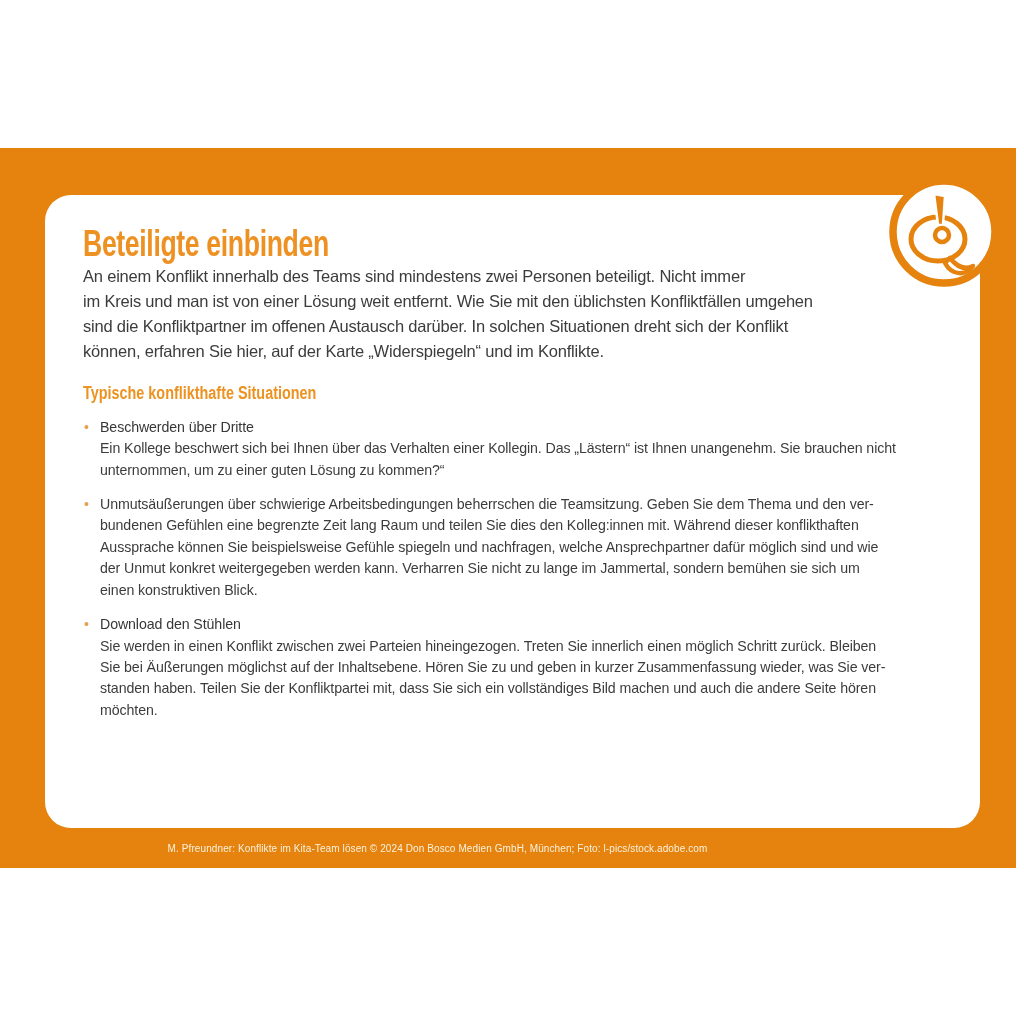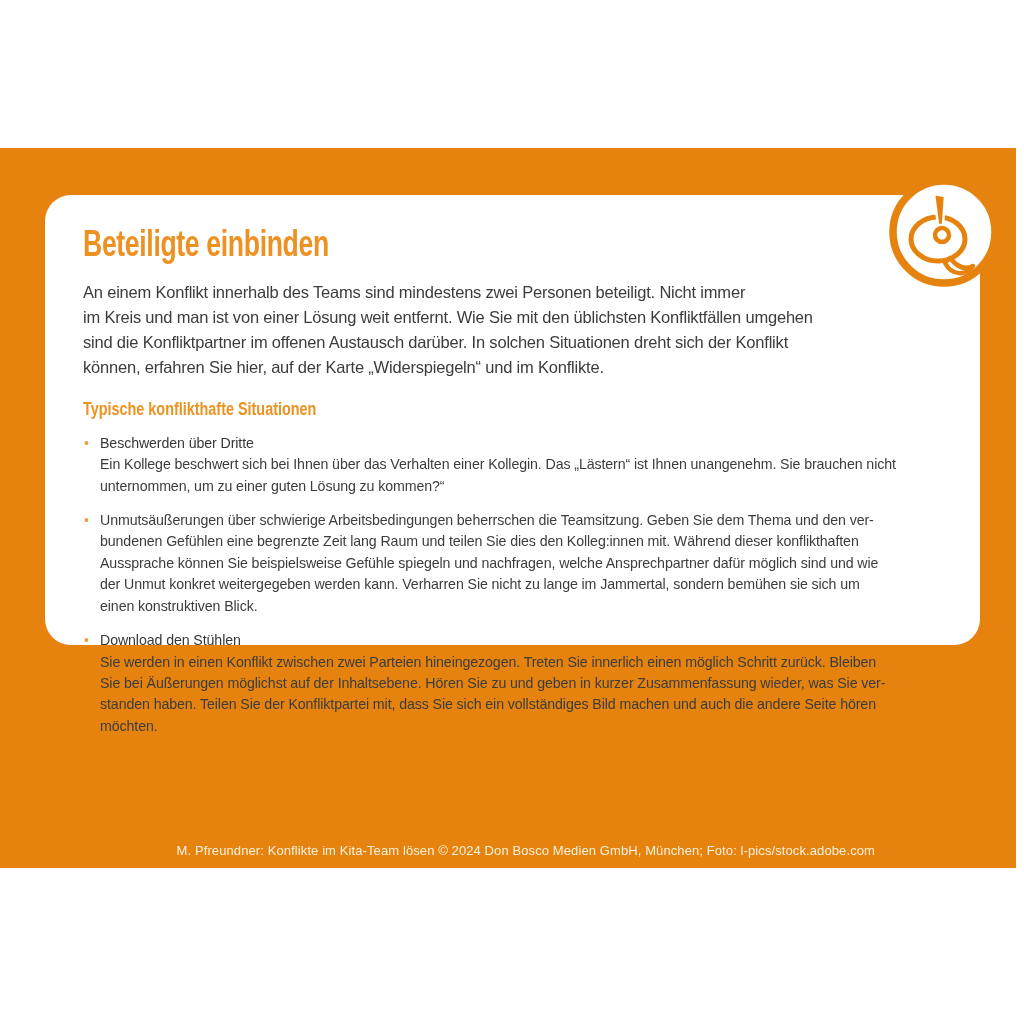--- a/index.html
+++ b/index.html
@@ -17,39 +17,38 @@
     position: absolute;
     left: 0; top: 148px;
     width: 1016px; height: 720px;
     background: #E5830E;
   }
 
   
   .card {
     position: absolute;
     left: 45px; top: 195px;
-    width: 935px; height: 450px;
+    width: 935px; height: 633px;
     background: #ffffff;
     border-radius: 26px;
   }
   .card-inner { padding: 30px 40px 0 38px; }
 
   .title {
     font-size: 37px;
     font-weight: bold;
     color: #EE9123;
     transform: scaleX(0.72);
     transform-origin: left center;
     white-space: nowrap;
     line-height: 1.05;
     letter-spacing: -0.5px;
   }
 
   .intro {
-    margin-top: 16px;
     font-size: 16.5px;
     line-height: 25px;
     color: #3C3C3C;
     letter-spacing: -0.2px;
   }
 
   .section-heading {
     margin-top: 19px;
     font-size: 18px;
     font-weight: bold;
@@ -80,23 +79,23 @@
     color: #373737;
     white-space: nowrap;
   }
   .tline { white-space: nowrap; }
 
   
   .footer {
     position: absolute;
     top: 843px; left: 0;
     width: 875px;
-    text-align: right;
+    text-align: center;
     color: #FBF1DC;
-    font-size: 13px;
+    font-size: 10px;
     letter-spacing: 0.1px;
   }
 
   
   .badge {
     position: absolute;
     left: 884px; top: 172px;
     width: 120px; height: 120px;
   }
 </style>

